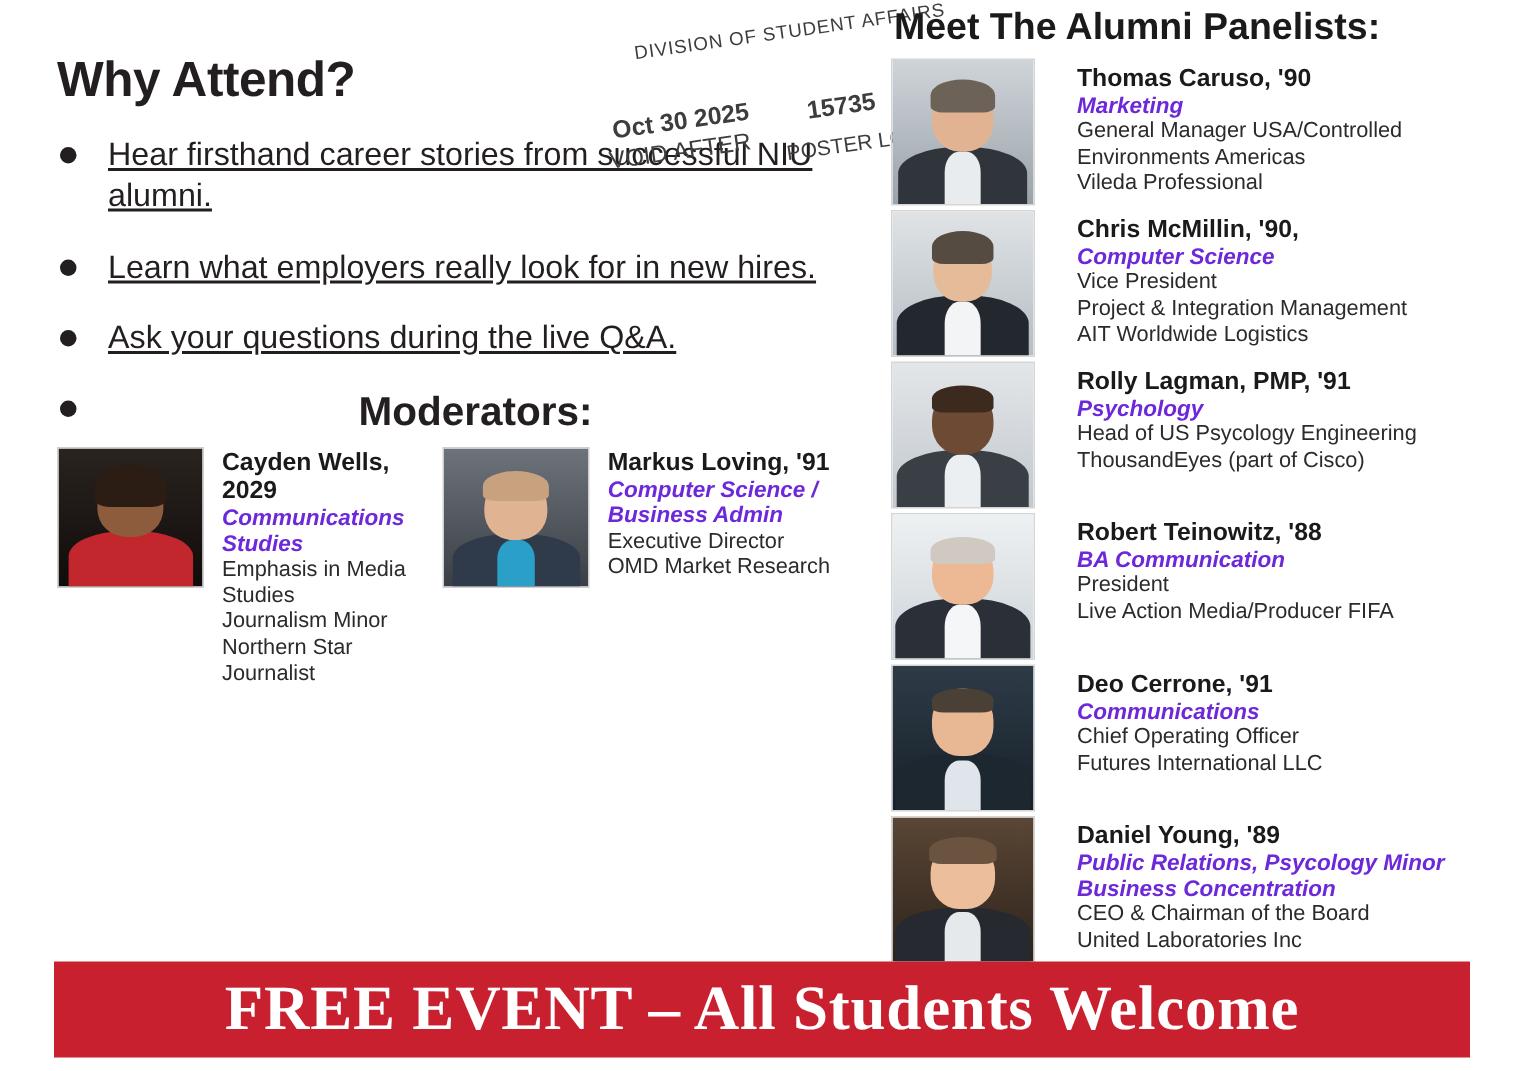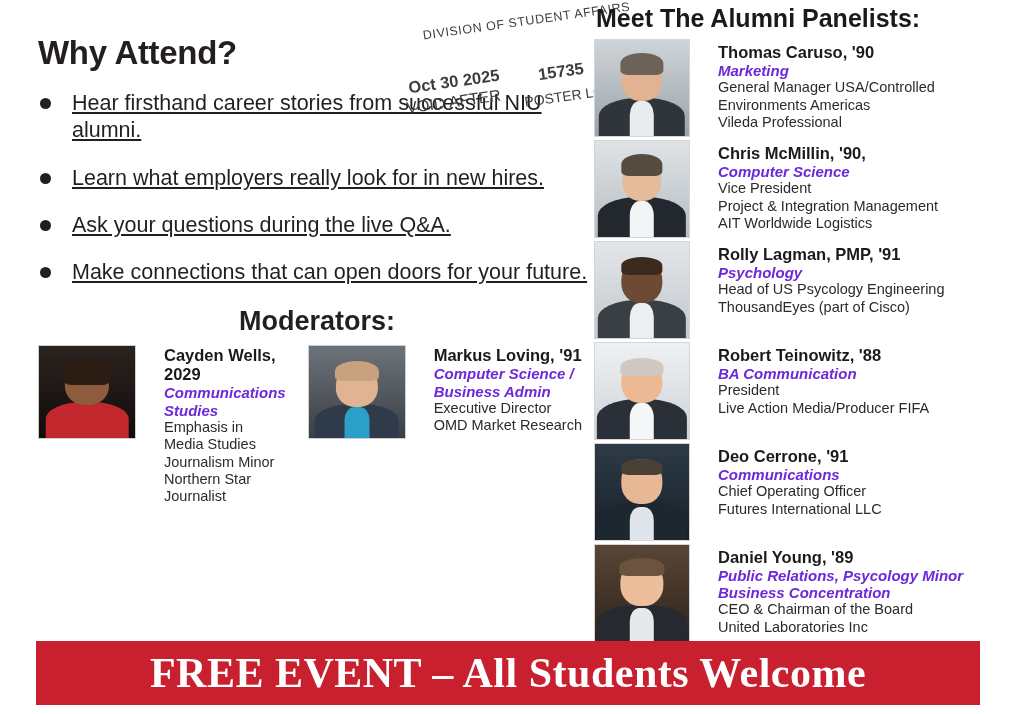--- a/index.html
+++ b/index.html
@@ -64,21 +64,21 @@
     margin: 12px 0 8px 2px;
     text-align: center;
   }
   .mod-row {
     display: flex;
     gap: 22px;
     margin-left: 2px;
   }
   .mod {
     display: flex;
-    gap: 28px;
+    gap: 12px;
   }
   .mod-photo {
     width: 96px;
     height: 92px;
     flex: 0 0 96px;
     border: 1px solid #cfcfcf;
     position: relative;
     overflow: hidden;
   }
   .mod-text {
@@ -230,21 +230,20 @@
       <li>
         <span class="dot"></span>
         <span>Learn what employers really look for in new hires.</span>
       </li>
       <li>
         <span class="dot"></span>
         <span>Ask your questions during the live Q&amp;A.</span>
       </li>
       <li>
         <span class="dot"></span>
-        <span>Make connections that can open doors for your future.</span>
       </li>
     </ul>
 
     <div class="moderators-title">Moderators:</div>
 
     <div class="mod-row">
 
       <div class="mod">
         <div class="mod-photo">
           <div class="ph">

